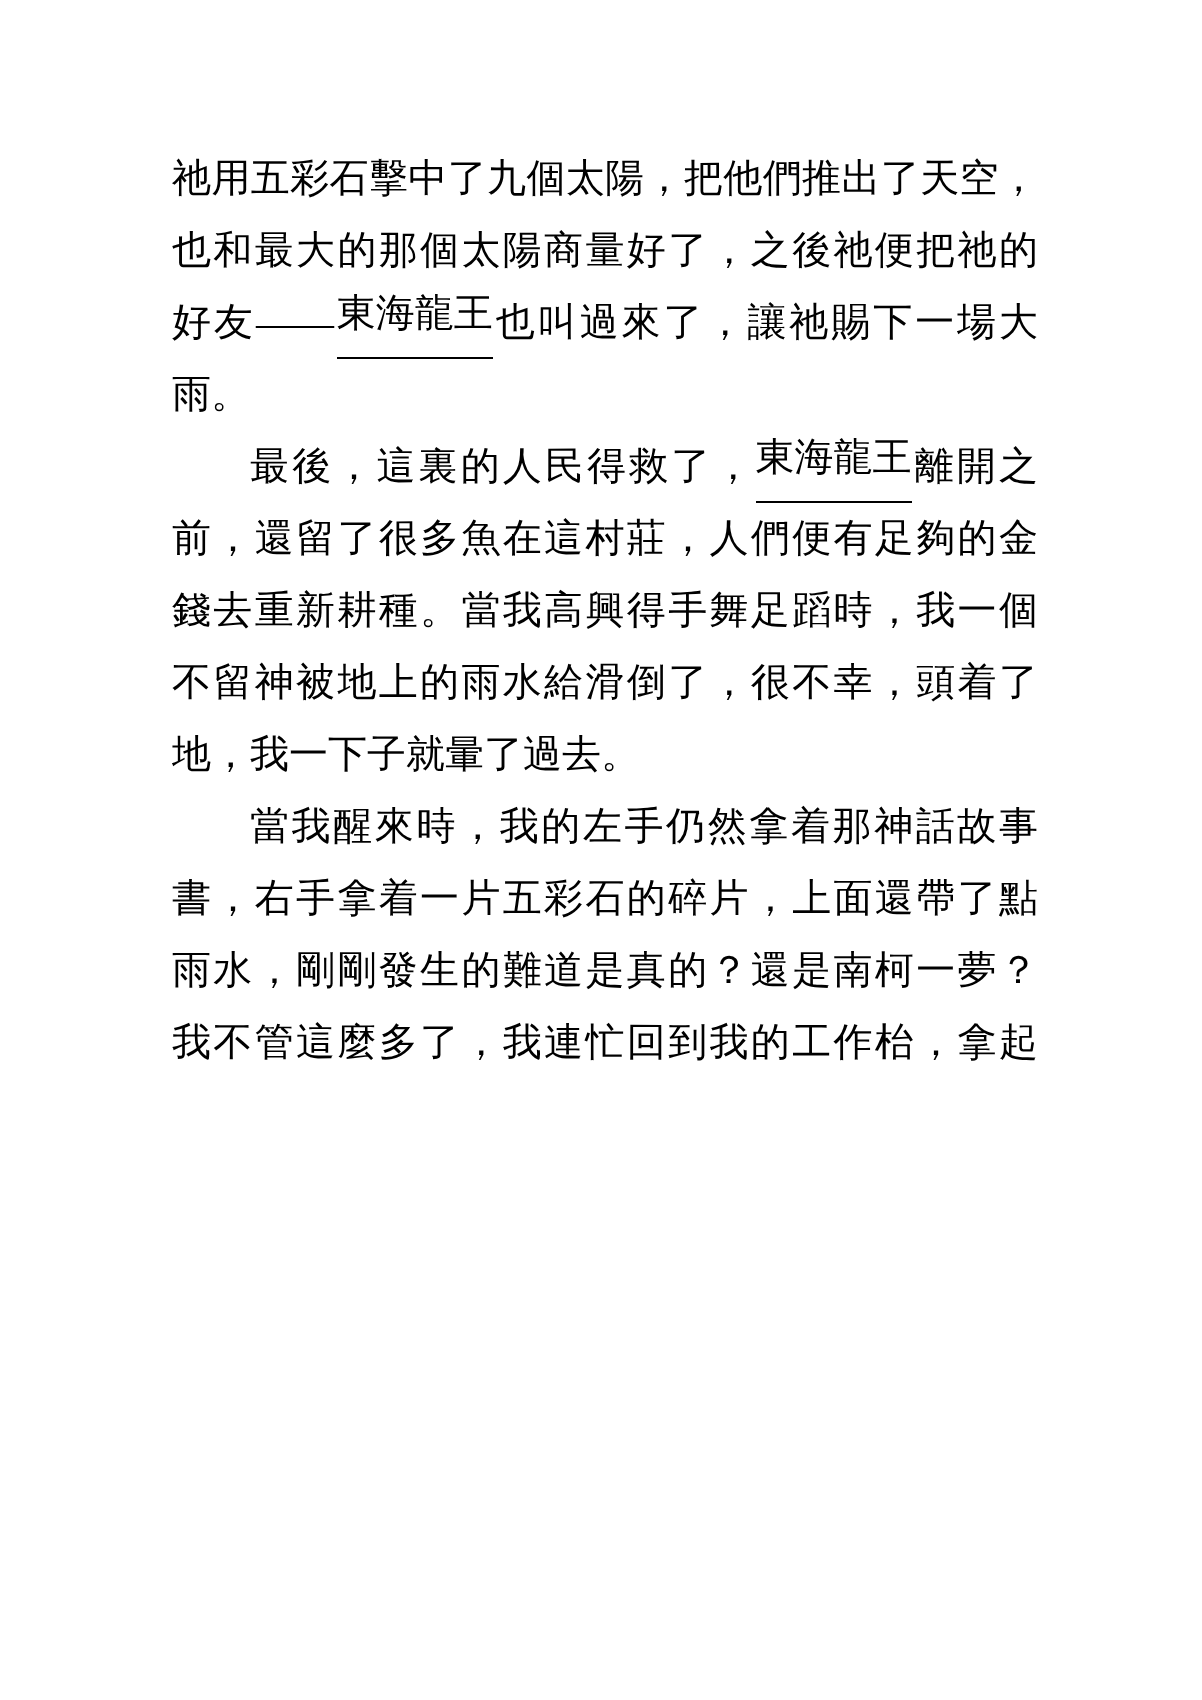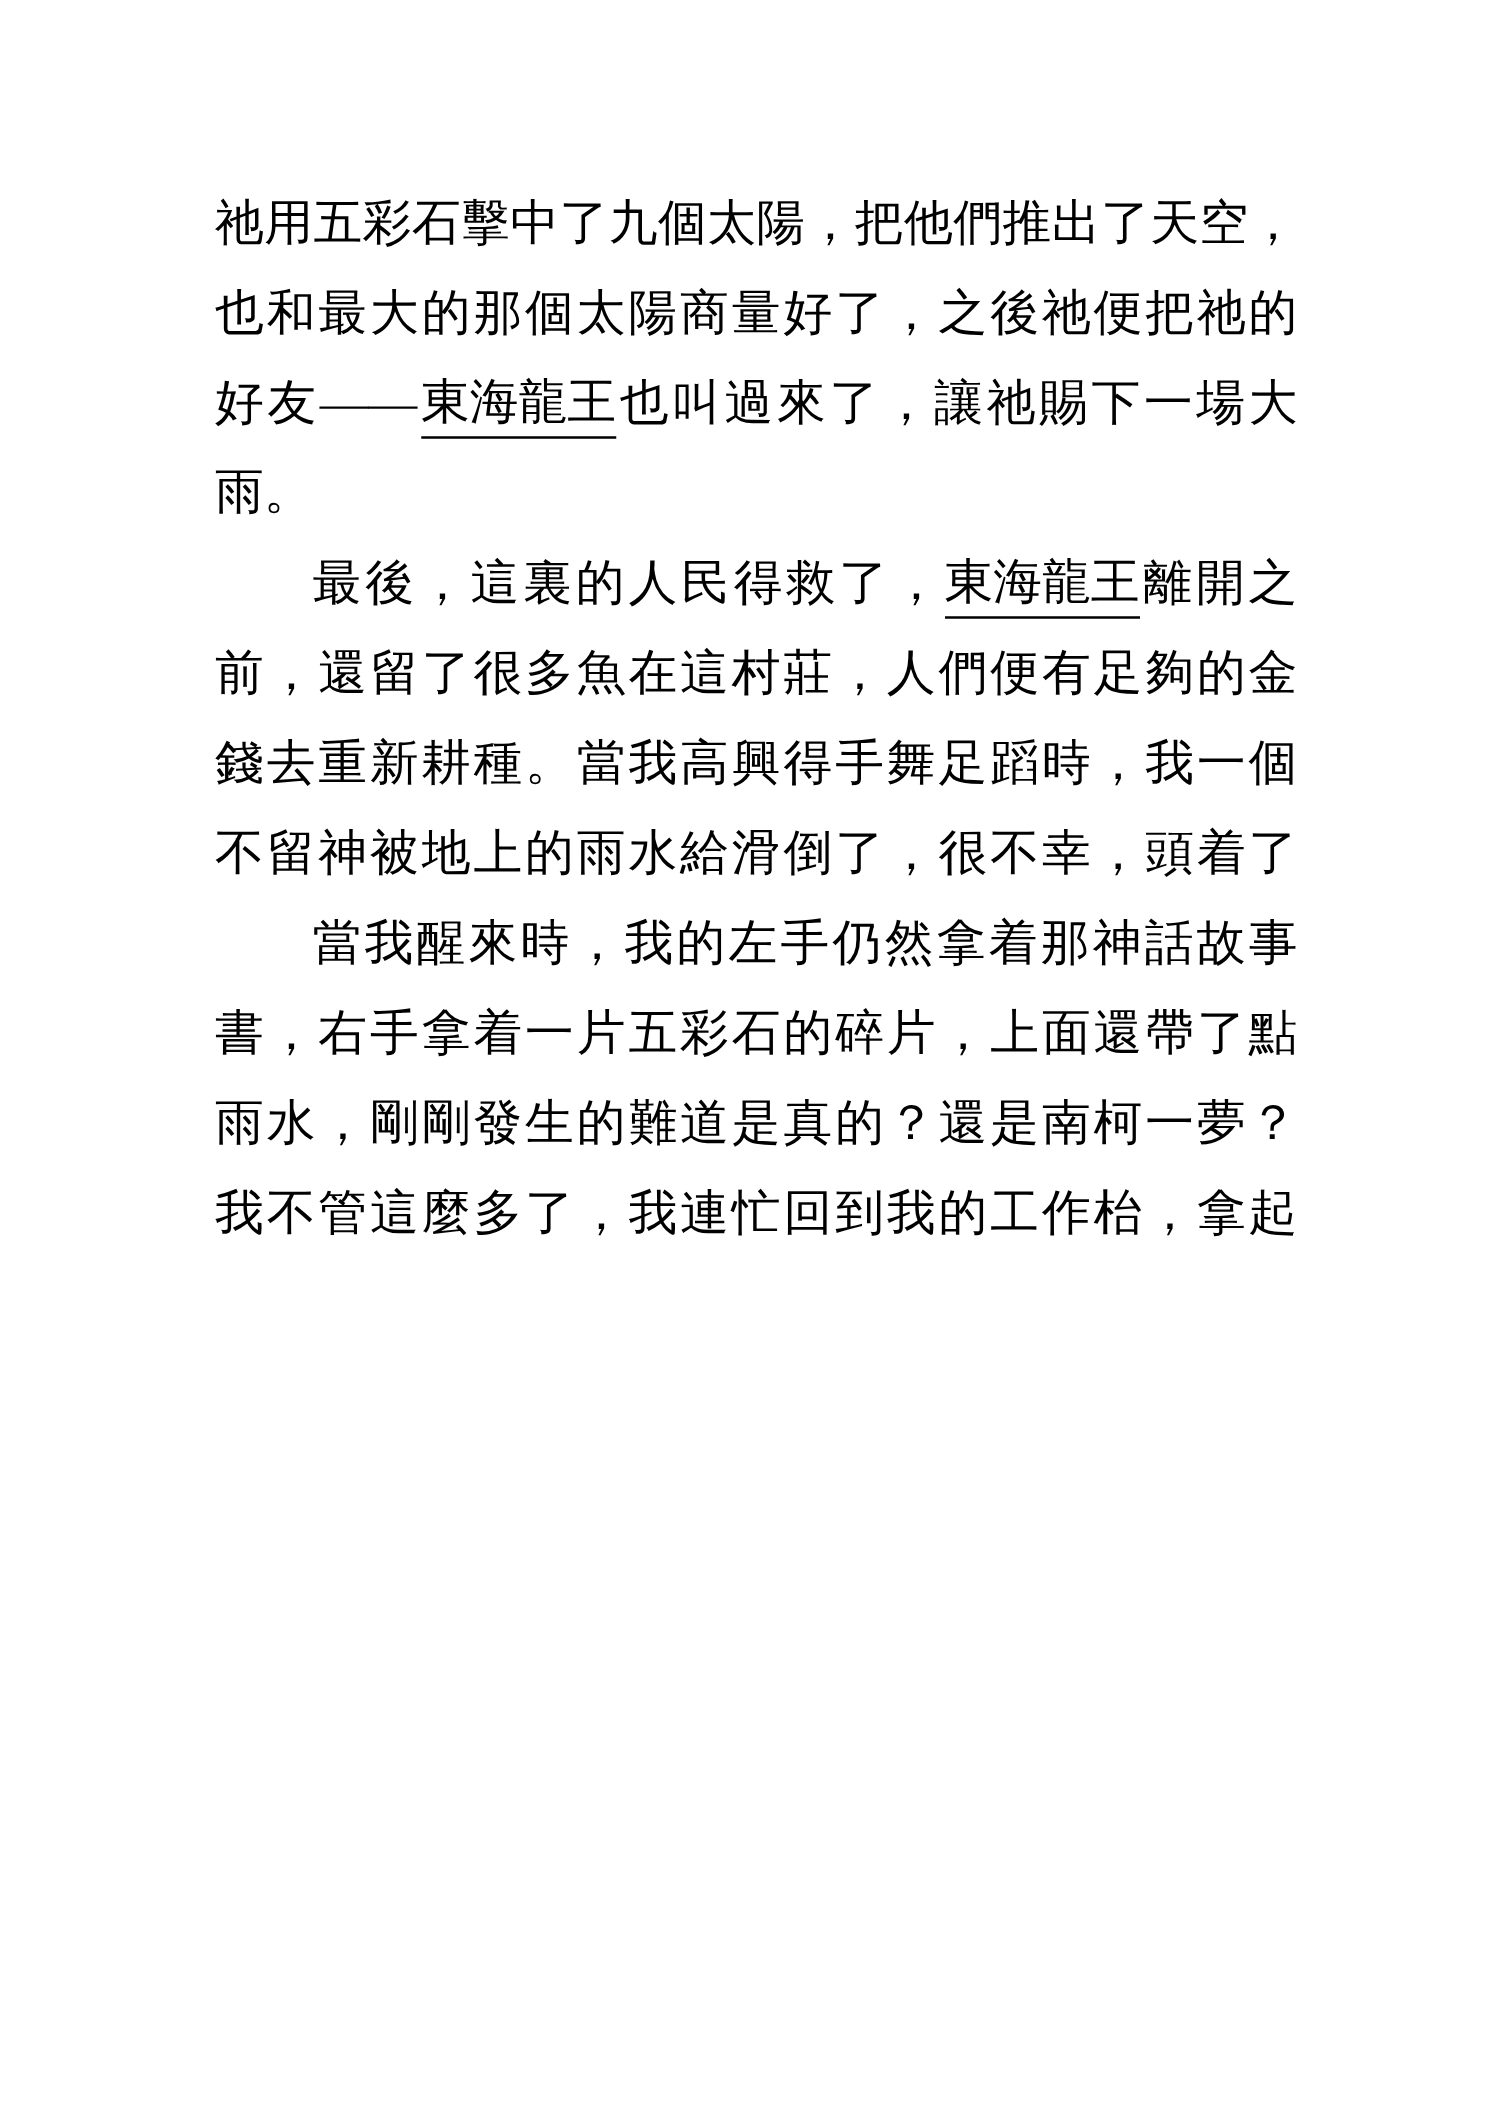--- a/index.html
+++ b/index.html
@@ -45,21 +45,21 @@
   }
   .line.fill > span {
     line-height: normal;
     display: inline-block;
   }
   .line.indent {
     padding-left: 78px;
   }
   .u {
     border-bottom: 2.5px solid #000000;
-    padding-bottom: 1px;
+    padding-bottom: 17px;
   }
 </style>
 </head>
 <body>
 
 <div class="page" style="background: rgb(255, 255, 255);">
   <div class="text-block" style="color: rgb(0, 0, 0);">
       <div class="paragraph">
         <div class="line fill">
           <span class="ch">祂</span>
@@ -210,20 +210,21 @@
           <span class="ch">了</span>
           <span class="ch">，</span>
           <span class="ch">很</span>
           <span class="ch">不</span>
           <span class="ch">幸</span>
           <span class="ch">，</span>
           <span class="ch">頭</span>
           <span class="ch">着</span>
           <span class="ch">了</span>
         </div>
+        <div class="line"><span class="seg">地，我一下子就暈了過去。</span></div>
       </div>
       <div class="paragraph">
         <div class="line fill indent">
           <span class="ch">當</span>
           <span class="ch">我</span>
           <span class="ch">醒</span>
           <span class="ch">來</span>
           <span class="ch">時</span>
           <span class="ch">，</span>
           <span class="ch">我</span>

